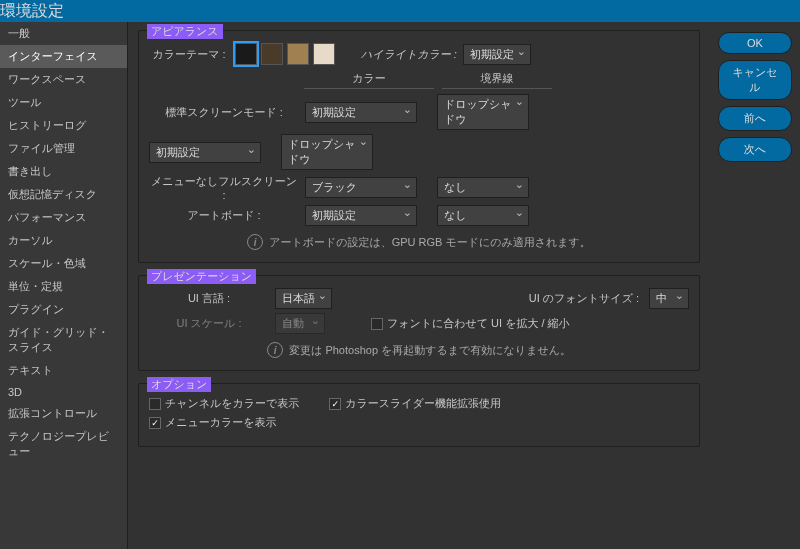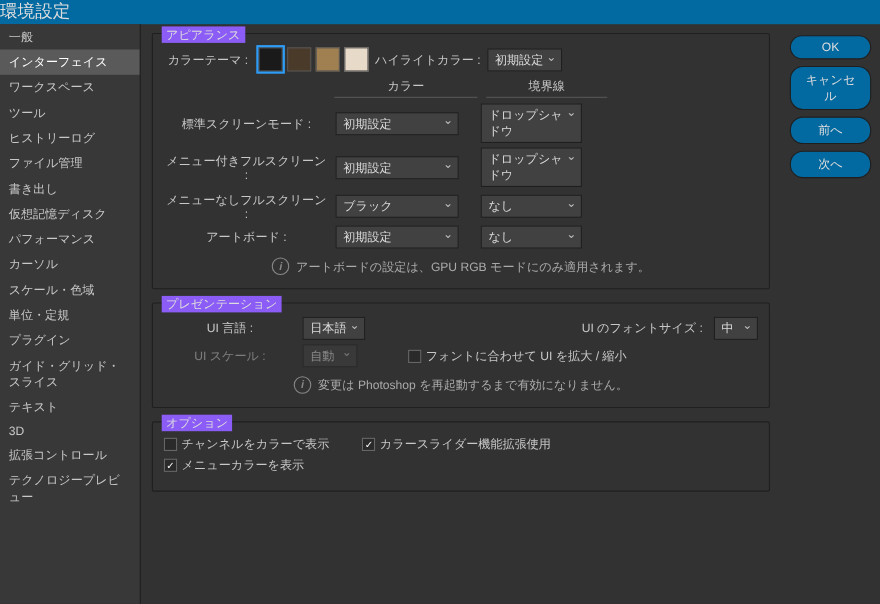--- a/index.html
+++ b/index.html
@@ -64,40 +64,39 @@
         <div class="section-title">アピアランス</div>
 
         <div class="row" style="margin-top:4px;">
           <span class="label" style="width:80px;">カラーテーマ :</span>
           <div id="swatches" style="display:flex;gap:4px;">
               <span class="swatch selected" style="background: rgb(26, 26, 26);"></span>
               <span class="swatch" style="background: rgb(74, 58, 42);"></span>
               <span class="swatch" style="background: rgb(160, 128, 80);"></span>
               <span class="swatch" style="background: rgb(232, 218, 200);"></span>
             </div>
-          <span class="label" style="">ハイライトカラー :</span>
+          <span class="label" style="margin-left:20px;font-style:italic;">ハイライトカラー :</span>
           <span class="dd">初期設定</span>
         </div>
 
         <div class="table-head">
           <div style="width:155px;"></div>
           <div class="th" style="width:130px;">カラー</div>
           <div style="width:8px;"></div>
           <div class="th" style="width:110px;">境界線</div>
         </div>
 
         <div id="screenrows">
             <div class="row">
               <span class="label" style="width:150px;">標準スクリーンモード :</span>
               <span class="dd" style="width:112px;">初期設定</span>
               <span style="width:8px;"></span>
               <span class="dd" style="width:92px;">ドロップシャドウ</span>
             </div>
             <div class="row">
-              <span class="label" style="width:150px;">メニュー付きフルスクリーン :</span>
               <span class="dd" style="width:112px;">初期設定</span>
               <span style="width:8px;"></span>
               <span class="dd" style="width:92px;">ドロップシャドウ</span>
             </div>
             <div class="row">
               <span class="label" style="width:150px;">メニューなしフルスクリーン :</span>
               <span class="dd" style="width:112px;">ブラック</span>
               <span style="width:8px;"></span>
               <span class="dd" style="width:92px;">なし</span>
             </div>

